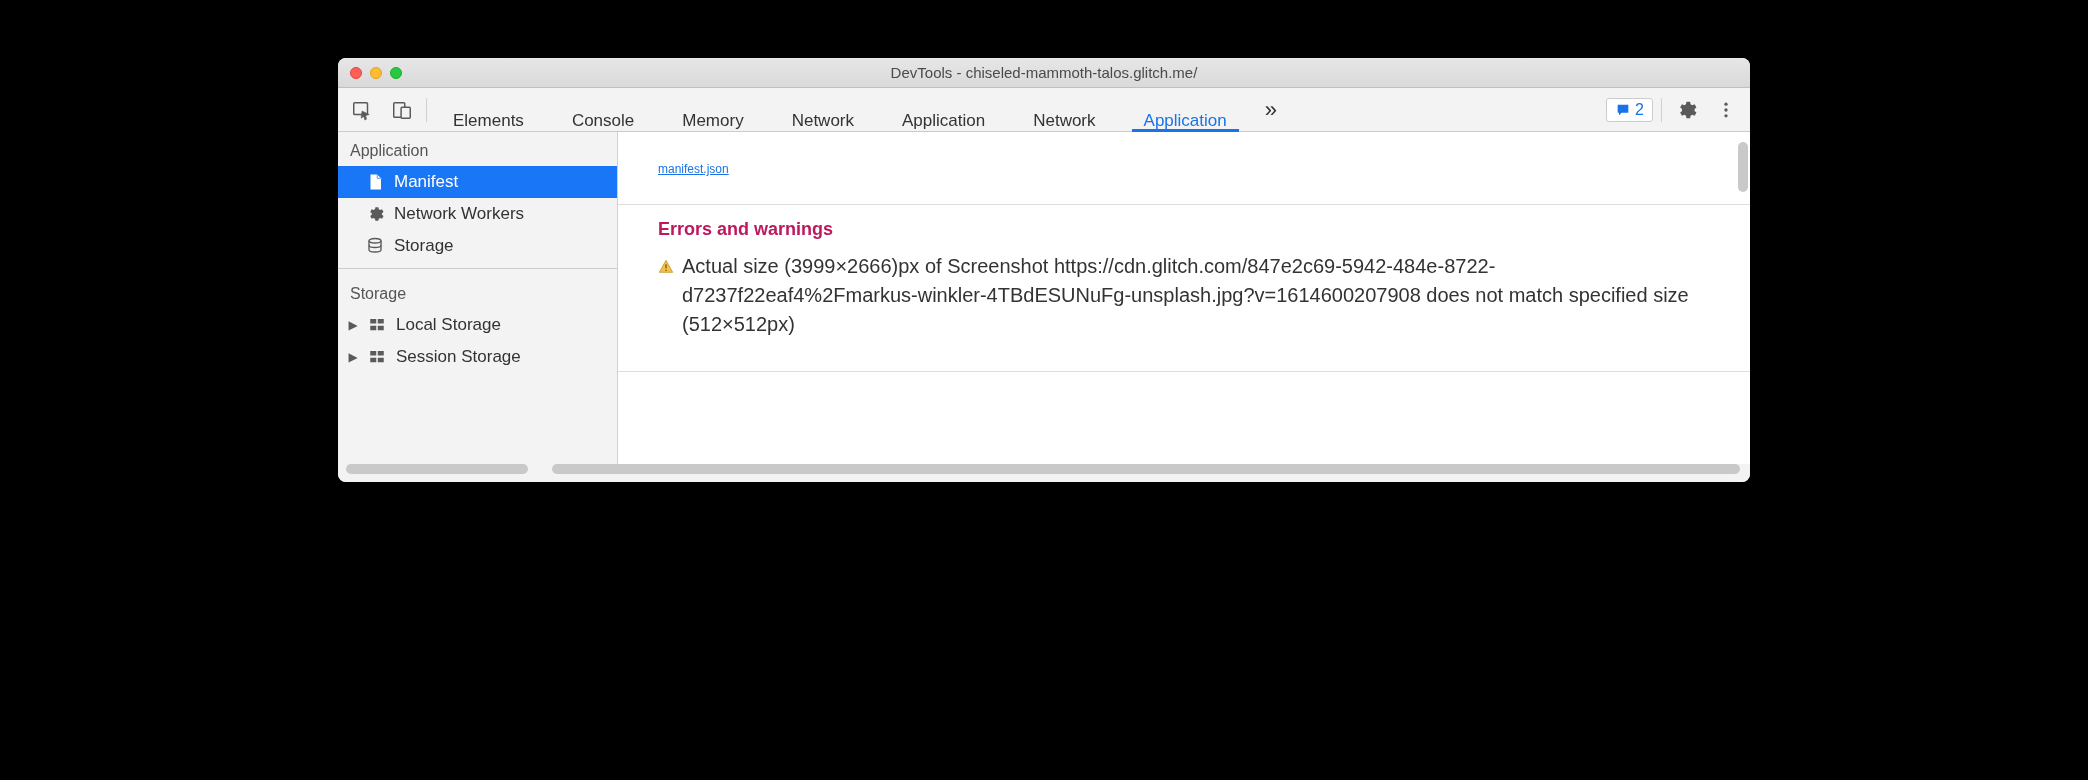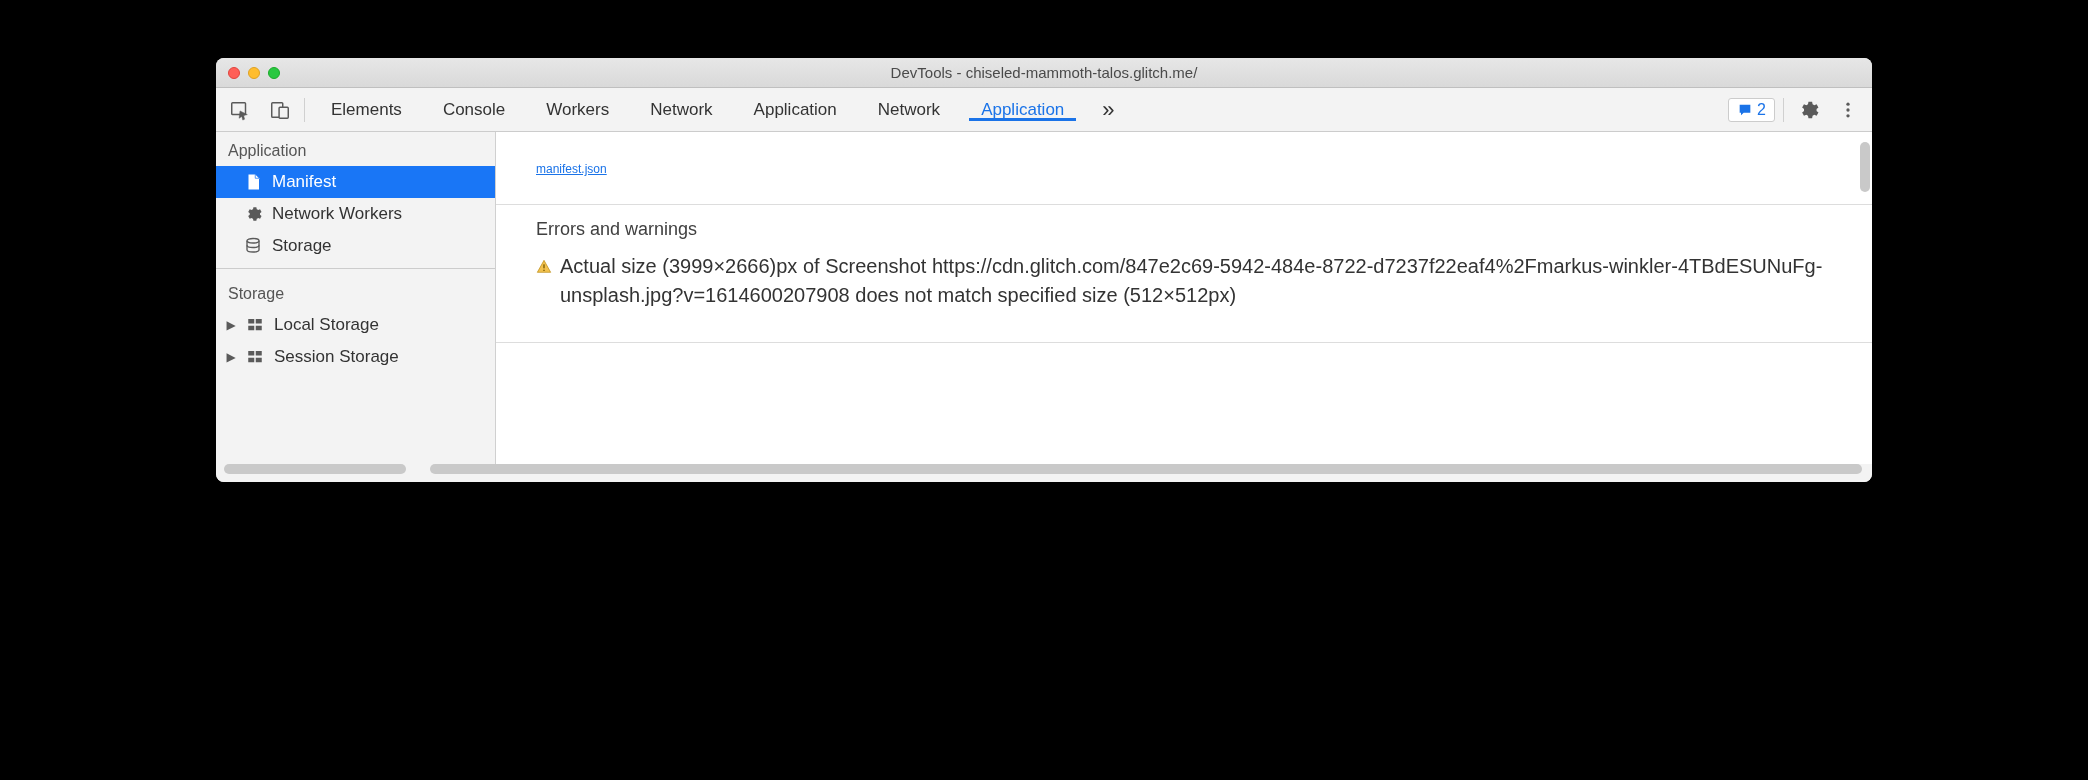--- a/index.html
+++ b/index.html
@@ -8,21 +8,21 @@
     background: #000;
     font-family: -apple-system, BlinkMacSystemFont, "Helvetica Neue", Arial, sans-serif;
     font-size: 14px;
     color: #333;
     display: flex;
     align-items: flex-start;
     justify-content: center;
     padding-top: 58px;
   }
   .window {
-    width: 1656px;
+    width: 1412px;
     background: #ececec;
     border-radius: 8px;
     box-shadow: 0 20px 50px rgba(0,0,0,0.6);
     overflow: hidden;
   }
   .titlebar {
     height: 30px;
     background: linear-gradient(#e7e7e7, #d9d9d9);
     display: flex;
     align-items: center;
@@ -62,23 +62,23 @@
     width: 32px; height: 32px;
     display: flex; align-items: center; justify-content: center;
     color: #5a5a5a;
     cursor: pointer;
   }
   .toolbar .divider {
     width: 1px; height: 24px; background: #d0d0d0;
   }
   .tabs {
     display: flex;
-    align-items: center;
+    align-items: flex-end;
     height: 100%;
-    gap: 5px;
+    gap: 12px;
   }
   .tab {
     display: flex;
     align-items: center;
     padding: 0 18px;
     font-size: 17px;
     color: #333;
     cursor: pointer;
     position: relative;
   }
@@ -186,22 +186,22 @@
   .section-divider {
     height: 1px;
     background: #ddd;
     margin: 10px 0 0;
   }
   .errors-section {
     padding: 14px 40px;
   }
   .errors-heading {
     font-size: 18px;
-    font-weight: 400;
-    color: #404040;
+    font-weight: 700;
+    color: #be185d;
     margin-bottom: 12px;
   }
   .warning-row {
     display: flex;
     gap: 8px;
     align-items: flex-start;
     font-size: 20px;
     color: #333;
     line-height: 1.45;
   }
@@ -254,21 +254,21 @@
     <div class="icon-btn">
       <svg width="22" height="22" viewBox="0 0 24 24" fill="none" stroke="#5a5a5a" stroke-width="1.6">
         <rect x="3" y="4" width="12" height="16" rx="1"></rect>
         <rect x="11" y="9" width="10" height="12" rx="1" fill="#f3f3f3"></rect>
       </svg>
     </div>
     <div class="divider"></div>
     <div class="tabs">
       <div class="tab">Elements</div>
       <div class="tab">Console</div>
-      <div class="tab">Workers</div>
+      <div class="tab">Memory</div>
       <div class="tab">Network</div>
       <div class="tab">Application</div>
       <div class="tab">Network</div>
       <div class="tab active">Application</div>
     </div>
     <div class="overflow-btn">»</div>
     <div class="toolbar-spacer"></div>
     <div class="msg-badge">
       <svg width="16" height="16" viewBox="0 0 24 24" fill="#1a73e8">
         <path d="M4 4h16v12H10l-4 4v-4H4z"></path>

